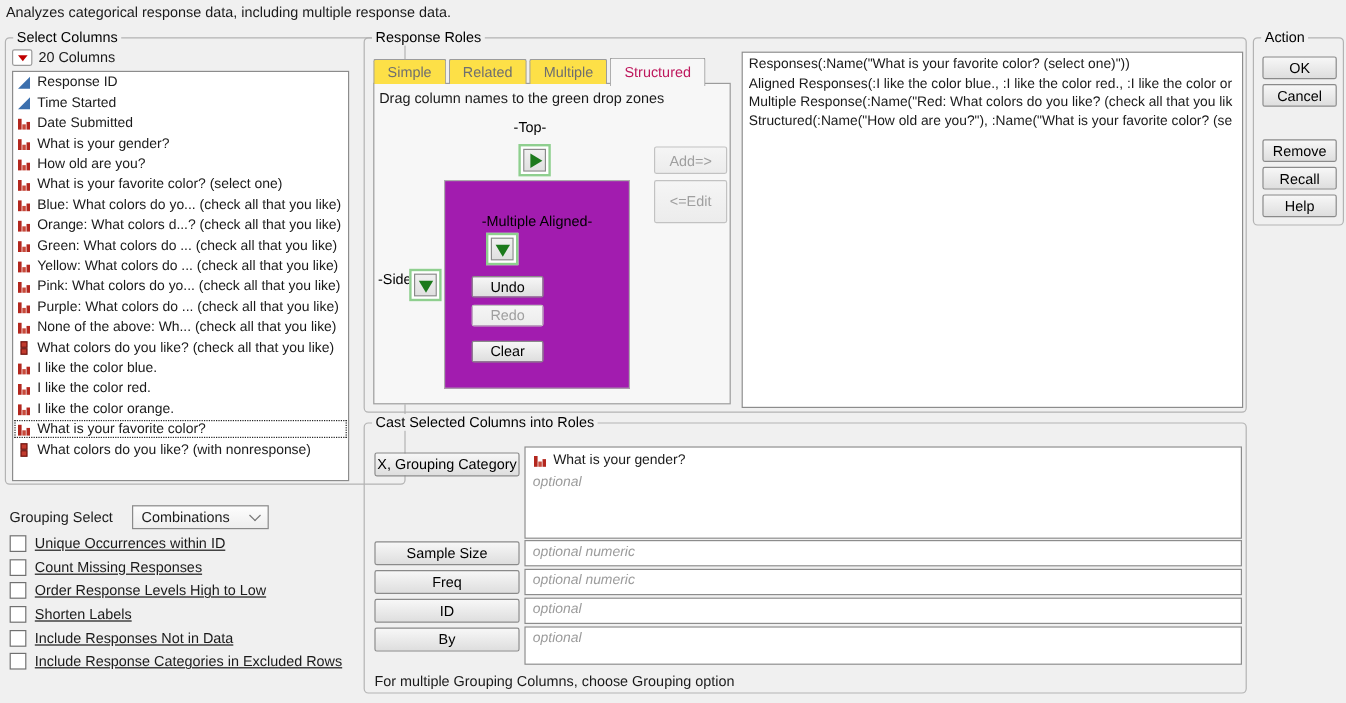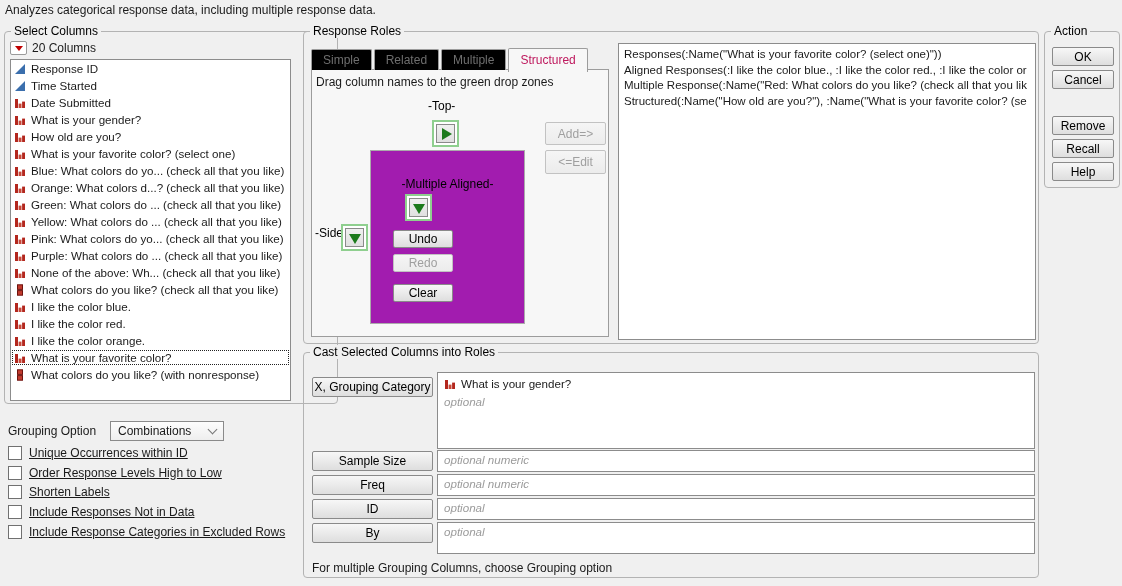--- a/index.html
+++ b/index.html
@@ -38,21 +38,21 @@
     border:1px solid #8a8a8a;display:flex;align-items:center;justify-content:space-between;padding:0 7px;box-sizing:border-box;}
   .chev{width:6px;height:6px;border-right:1.6px solid #777;border-bottom:1.6px solid #777;transform:rotate(45deg);margin-top:-3px;}
 
   
   .check-col{position:absolute;left:8px;top:443px;text-decoration:underline;}
   .check-row{display:flex;align-items:center;gap:7px;height:19.7px;font-size:12px;}
   .checkbox{width:12px;height:12px;background:#fff;border:1px solid #707070;display:inline-block;flex:0 0 12px;}
 
   
   .tabs{position:absolute;left:7px;top:16px;display:flex;align-items:flex-end;gap:2px;z-index:3;}
-  .tab{padding:3px 11px;background:#000000;border:1px solid #9c9c9c;border-bottom:none;border-radius:2px 2px 0 0;color:#6f6f6f;font-size:12px;}
+  .tab{padding:3px 11px;background:#fde047;border:1px solid #9c9c9c;border-bottom:none;border-radius:2px 2px 0 0;color:#6f6f6f;font-size:12px;}
   .tab.active{background:#f7f7f7;color:#be185d;padding-top:4px;padding-bottom:5px;margin-bottom:-2px;z-index:4;}
   .tab-panel{position:absolute;left:7px;top:37px;width:298px;height:268px;background:#f7f7f7;border:1px solid #9c9c9c;box-sizing:border-box;z-index:1;}
 
   
   .drop-zone-box{position:absolute;left:58px;top:80px;width:155px;height:174px;background:#a21caf;border:1px solid #ababab;box-sizing:border-box;}
   .green-btn{position:absolute;width:27px;height:27px;border:2px solid #8fcf8f;background:#fff;box-sizing:border-box;display:flex;align-items:center;justify-content:center;}
   .green-inner{width:19px;height:19px;border:1px solid #8a8a8a;background:linear-gradient(#f0f0f0,#e0e0e0);display:flex;align-items:center;justify-content:center;box-sizing:border-box;}
   .tri-right{width:0;height:0;border-left:10px solid #1c7a1c;border-top:6px solid transparent;border-bottom:6px solid transparent;margin-left:2px;}
   .tri-down{width:0;height:0;border-top:10px solid #1c7a1c;border-left:6px solid transparent;border-right:6px solid transparent;margin-top:2px;}
   .zone-label{position:absolute;font-size:12px;color:#000;white-space:nowrap;}
@@ -264,29 +264,33 @@
           <svg width="12" height="12" viewBox="0 0 12 12">
             <rect x="3.5" y="0.8" width="5" height="4.6" fill="#c23b2e" stroke="#6e120d" stroke-width="1"></rect>
             <rect x="3.5" y="6.6" width="5" height="4.6" fill="#c23b2e" stroke="#6e120d" stroke-width="1"></rect>
           </svg>
         </span>
         <span>What colors do you like? (with nonresponse)</span>
       </div>
     </div>
 </div>
 
-<div class="abs nowrap" style="left:8px;top:424px;">Grouping Option</div>
+<div class="abs nowrap" style="left:8px;top:424px;">Grouping Select</div>
 <div class="combo">
   <span>Combinations</span>
   <span class="chev"></span>
 </div>
 <div class="check-col">
     <div class="check-row">
       <span class="checkbox"></span>
       <span>Unique Occurrences within ID</span>
+    </div>
+    <div class="check-row">
+      <span class="checkbox"></span>
+      <span>Count Missing Responses</span>
     </div>
     <div class="check-row">
       <span class="checkbox"></span>
       <span>Order Response Levels High to Low</span>
     </div>
     <div class="check-row">
       <span class="checkbox"></span>
       <span>Shorten Labels</span>
     </div>
     <div class="check-row">
@@ -332,21 +336,21 @@
         <span class="green-inner">
             <span class="tri-down"></span>
           </span>
       </div>
       <div class="btn" style="left:22px;top:79px;width:60px;height:18px;">Undo</div>
       <div class="btn disabled" style="left:22px;top:103px;width:60px;height:18px;">Redo</div>
       <div class="btn" style="left:22px;top:133px;width:60px;height:18px;">Clear</div>
     </div>
 
     <div class="btn disabled" style="left:233px;top:52px;width:61px;height:23px;">Add=&gt;</div>
-    <div class="btn disabled" style="left:233px;top:80px;width:61px;height:24px;">&lt;=Edit</div>
+    <div class="btn disabled" style="left:233px;top:80px;width:61px;height:36px;">&lt;=Edit</div>
   </div>
 
   <div class="script-box">
     <div class="script-line">Responses(:Name("What is your favorite color? (select one)"))</div>
     <div class="script-line">Aligned Responses(:I like the color blue., :I like the color red., :I like the color or</div>
     <div class="script-line">Multiple Response(:Name("Red: What colors do you like? (check all that you lik</div>
     <div class="script-line">Structured(:Name("How old are you?"), :Name("What is your favorite color? (se</div>
   </div>
 </div>
 

